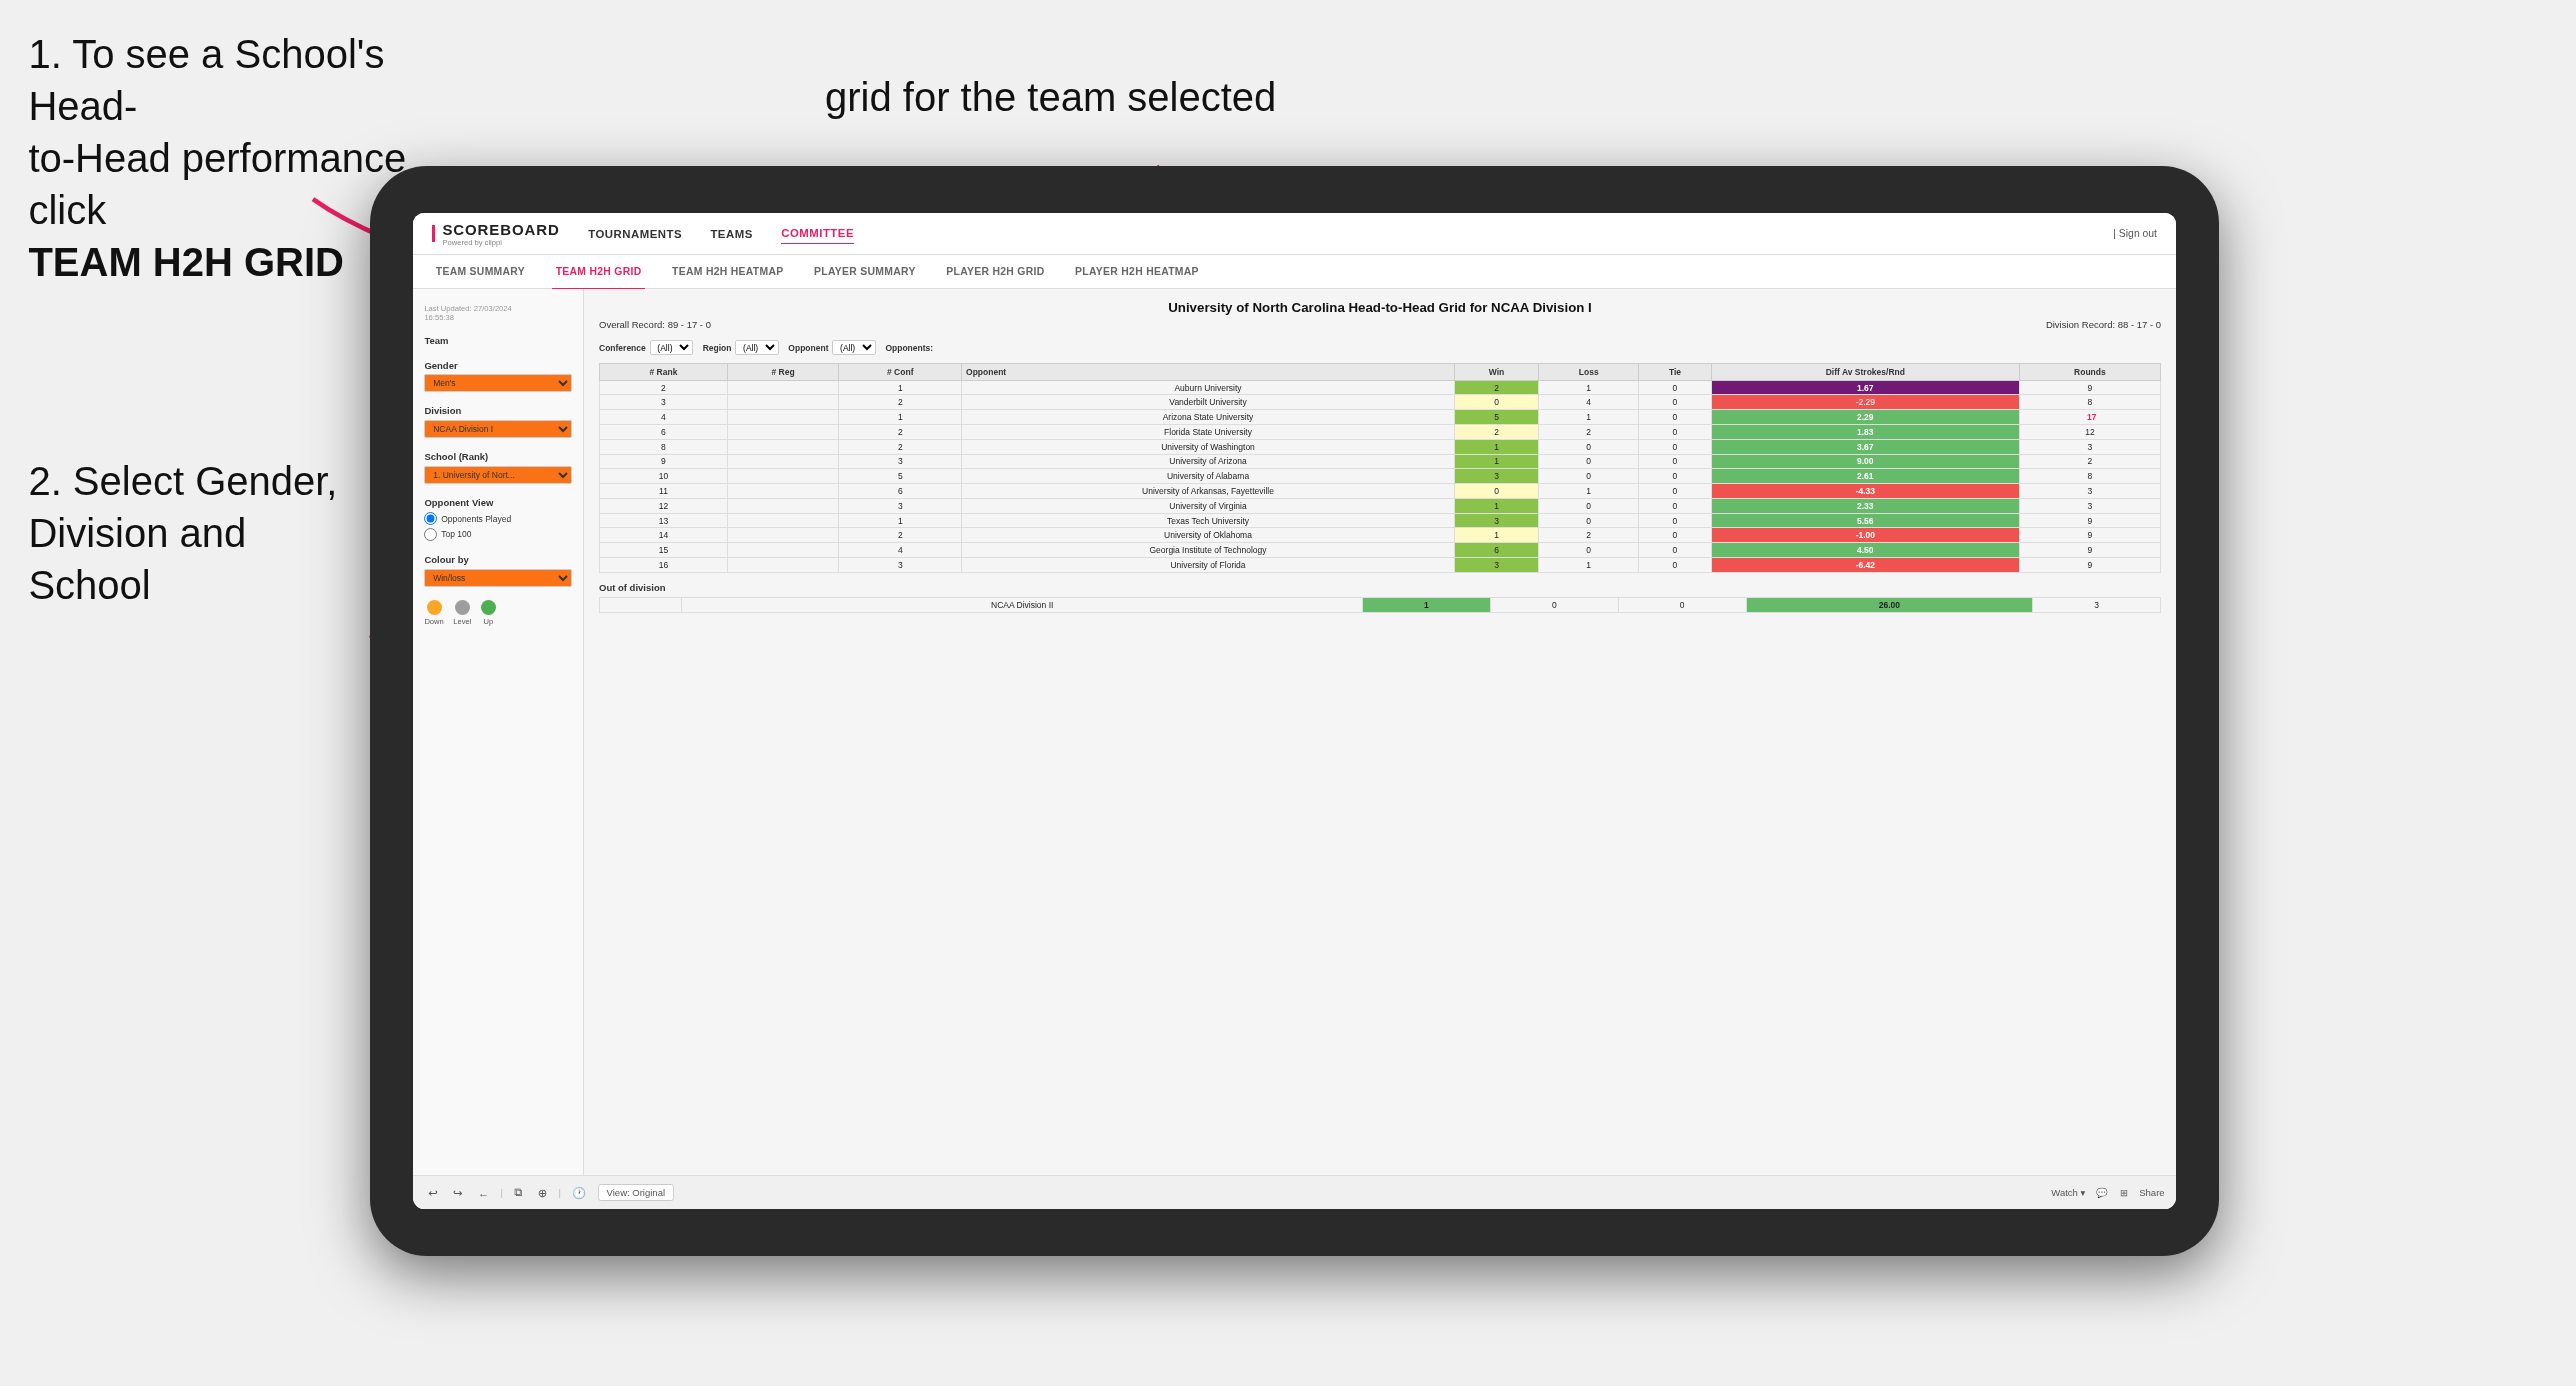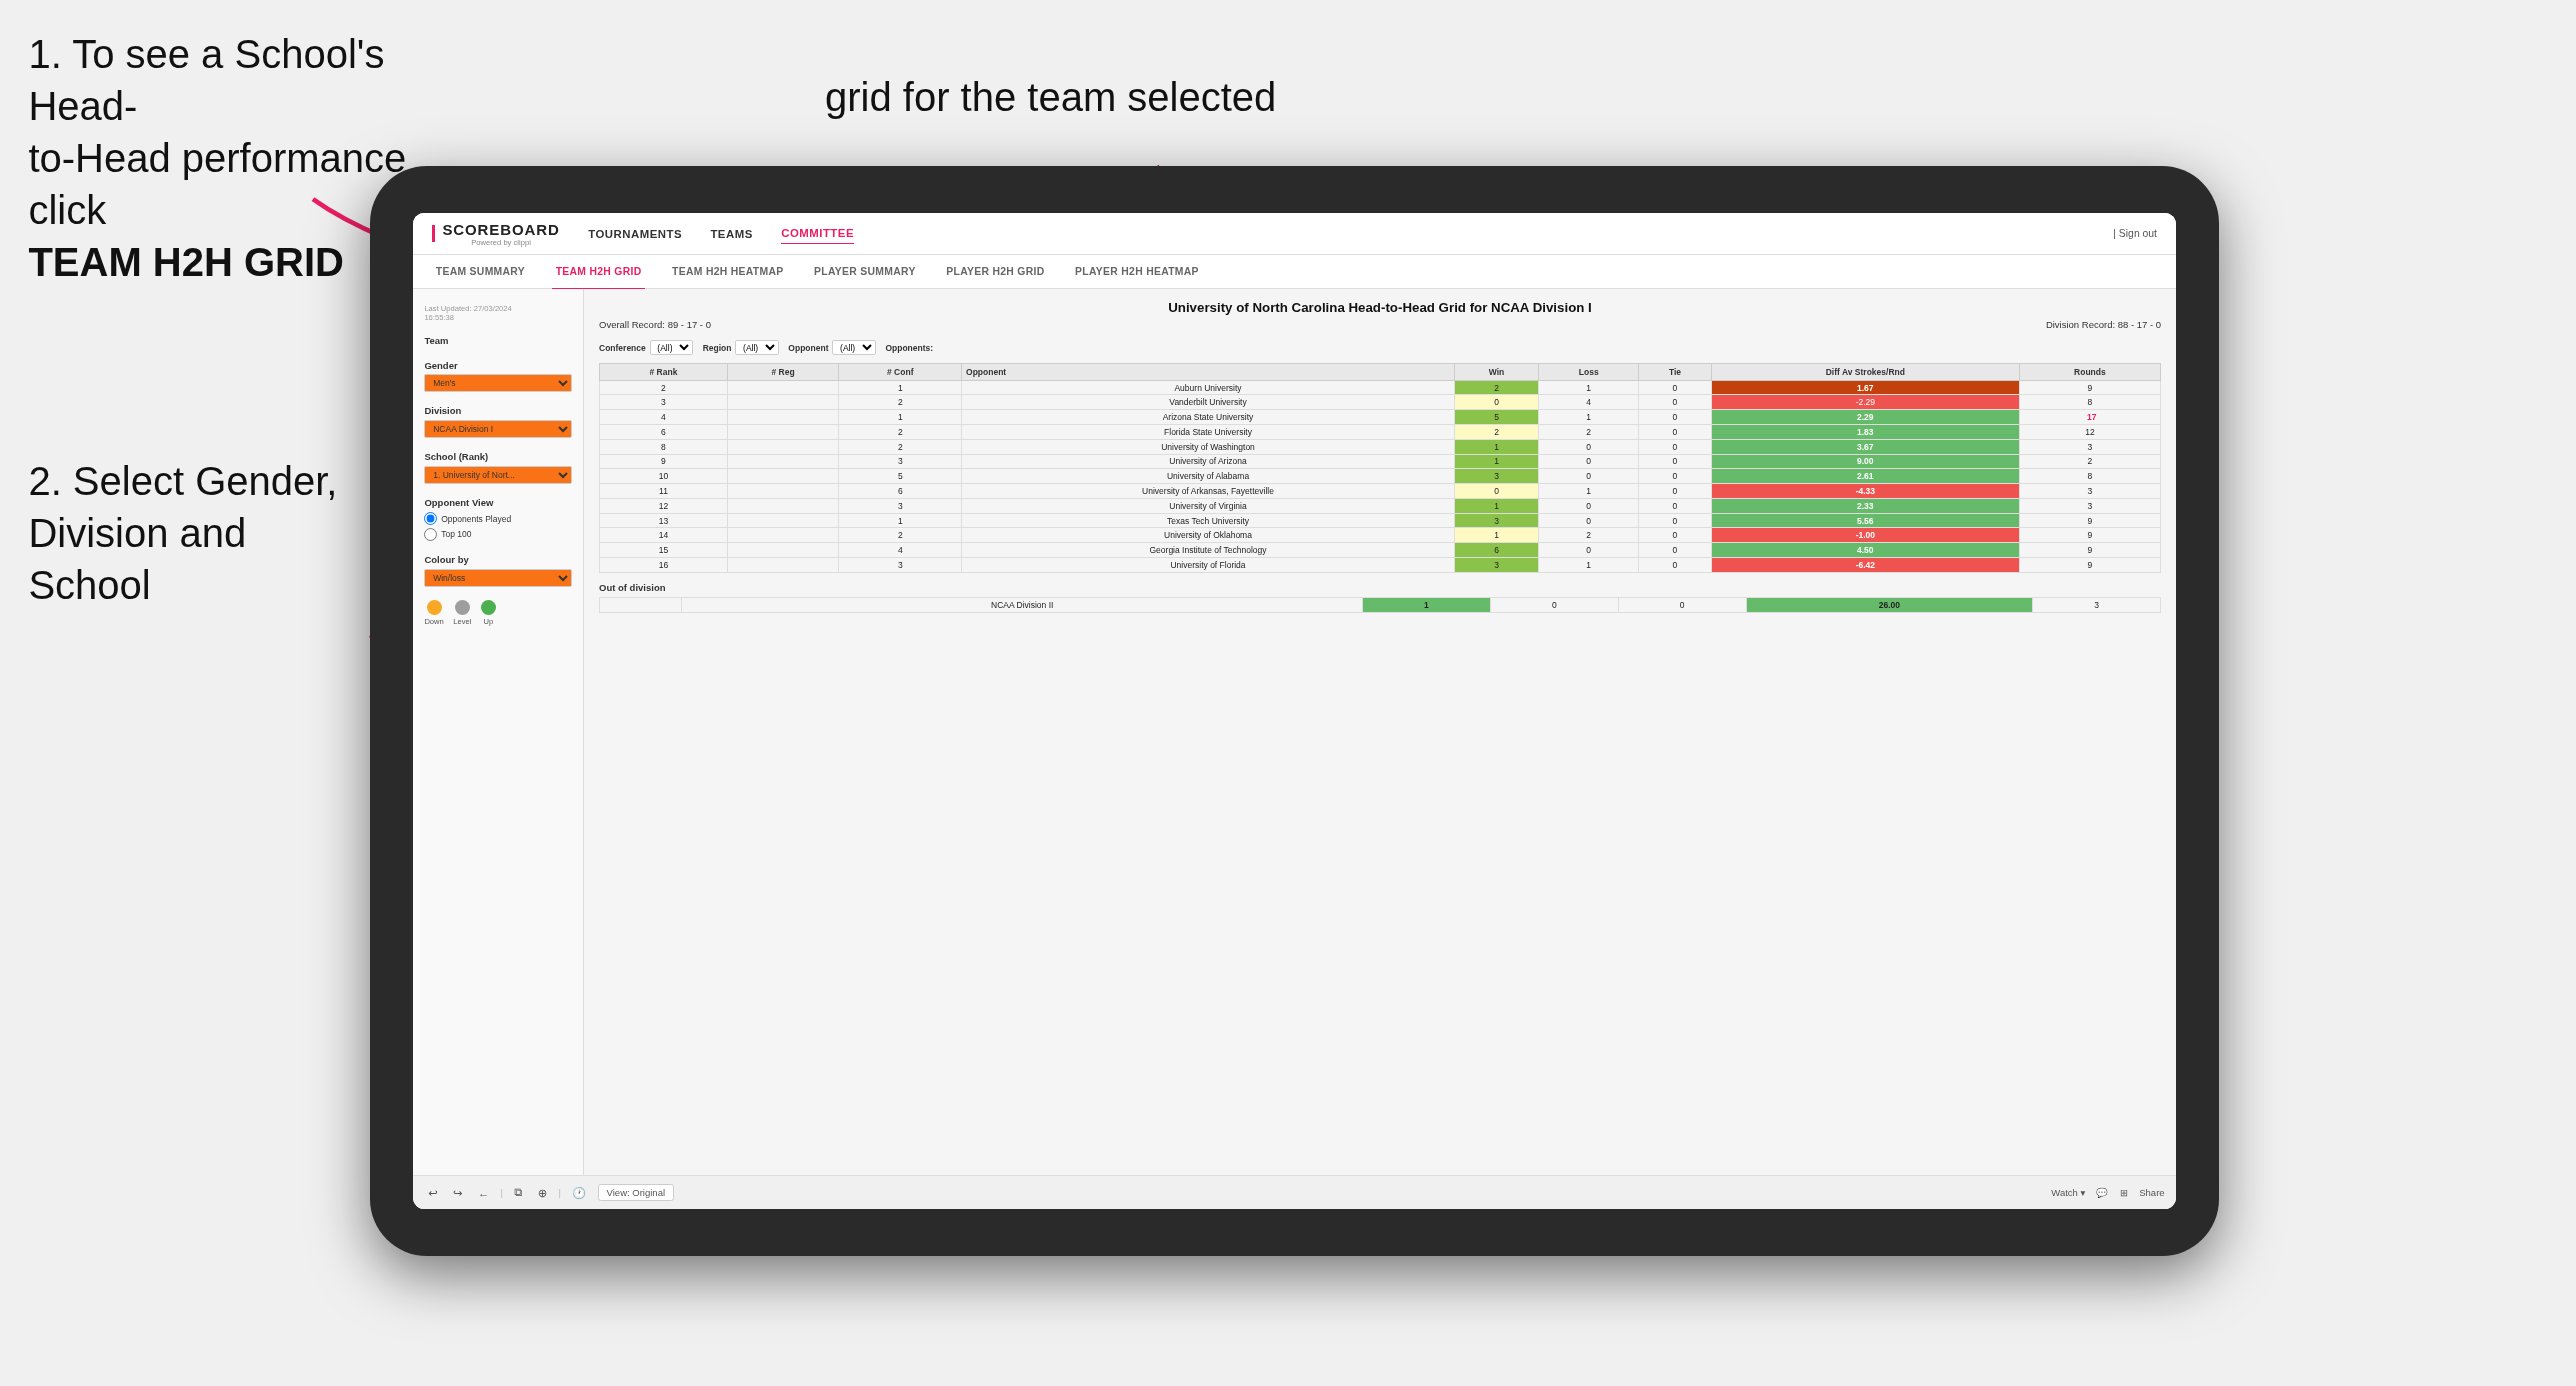--- a/index.html
+++ b/index.html
@@ -60,21 +60,20 @@
       display: flex;
       align-items: center;
       padding: 0 19px;
       gap: 28.4px;
     }
 
     .app-logo {
       display: flex;
       align-items: center;
       gap: 3.8px;
-      text-align: center;
     }
 
     .logo-text {
       font-size: 15px;
       font-weight: 900;
       letter-spacing: 0.9px;
       color: #222;
     }
 
     .logo-sub {
@@ -531,21 +530,21 @@
           </thead>
           <tbody id="table-body">
           <tr>
       <td>2</td>
       <td></td>
       <td>1</td>
       <td class="td-left">Auburn University</td>
       <td style="background:#8bc34a;">2</td>
       <td>1</td>
       <td>0</td>
-      <td style="background:#c2410c;color:#fff;font-weight:700;">1.67</td>
+      <td style="background:#701a75;color:#fff;font-weight:700;">1.67</td>
       <td>9</td>
     </tr>
               <tr>
       <td>3</td>
       <td></td>
       <td>2</td>
       <td class="td-left">Vanderbilt University</td>
       <td style="background:#fff9c4;">0</td>
       <td>4</td>
       <td>0</td>

